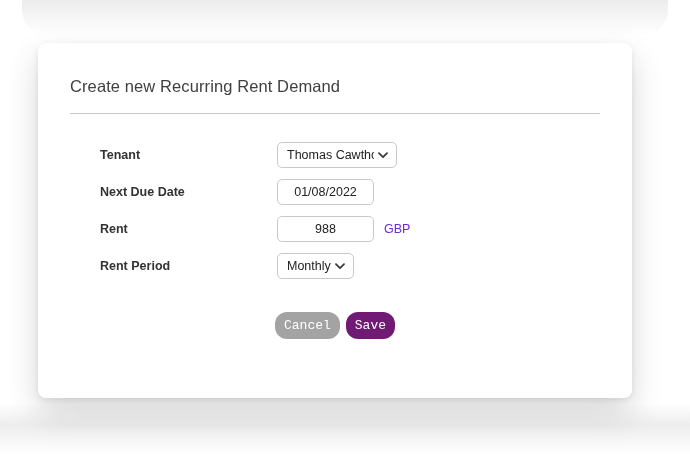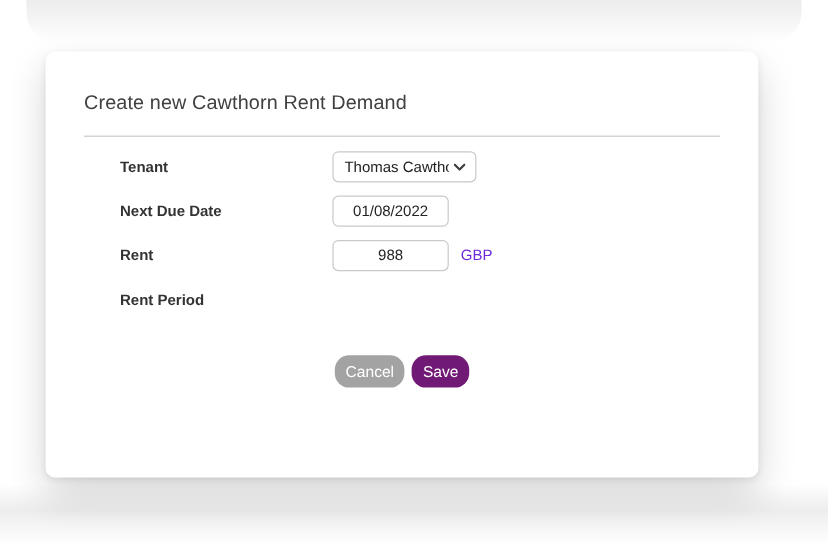--- a/index.html
+++ b/index.html
@@ -55,21 +55,21 @@
     letter-spacing: 0.1px;
   }
 
   .divider {
     border: none;
     border-top: 1px solid #c9c9c9;
     margin: 0;
   }
 
   .form {
-    margin-top: 12px;
+    margin-top: 28px;
   }
 
   .form-row {
     display: flex;
     align-items: center;
     height: 26px;
     margin-bottom: 11px;
     margin-left: 30px;
   }
 
@@ -133,39 +133,39 @@
     display: flex;
     justify-content: center;
     gap: 6px;
   }
 
   .btn {
     height: 27px;
     padding: 0 9px;
     border: none;
     border-radius: 12px;
-    font-family: Liberation Sans, sans-serif;
+    font-family: Liberation Mono, monospace;
     font-size: 13px;
     color: #ffffff;
     cursor: pointer;
     display: inline-flex;
     align-items: center;
   }
   .btn-cancel { background: #a3a3a3; }
   .btn-save   { background: #701a75; }
 </style>
 </head>
 <body>
 
 <div class="top-shade"></div>
 <div class="bottom-shade"></div>
 
 <div class="modal">
 
-  <h1 class="modal-title">Create new Cawthorn Rent Demand</h1>
+  <h1 class="modal-title">Create new Recurring Rent Demand</h1>
   <hr class="divider">
 
   <div class="form">
 
     <div class="form-row">
       <label class="field-label">Tenant</label>
       <span class="select-wrap">
         <select class="sel sel-tenant">
           <option>Thomas Cawthorn</option>
         </select>
@@ -181,20 +181,28 @@
     </div>
 
     <div class="form-row">
       <label class="field-label">Rent</label>
       <input class="txt" type="text" value="988" style="">
       <span class="suffix">GBP</span>
     </div>
 
     <div class="form-row">
       <label class="field-label">Rent Period</label>
+      <span class="select-wrap">
+        <select class="sel sel-period">
+          <option>Monthly</option>
+        </select>
+        <svg class="caret" width="10" height="7" viewBox="0 0 10 7">
+          <path d="M1 1.2l4 4 4-4" fill="none" stroke="#3c3c3c" stroke-width="1.8" stroke-linecap="round" stroke-linejoin="round"></path>
+        </svg>
+      </span>
     </div>
 
   </div>
 
   <div class="actions">
     <button class="btn btn-cancel">Cancel</button>
     <button class="btn btn-save">Save</button>
   </div>
 
 </div>

